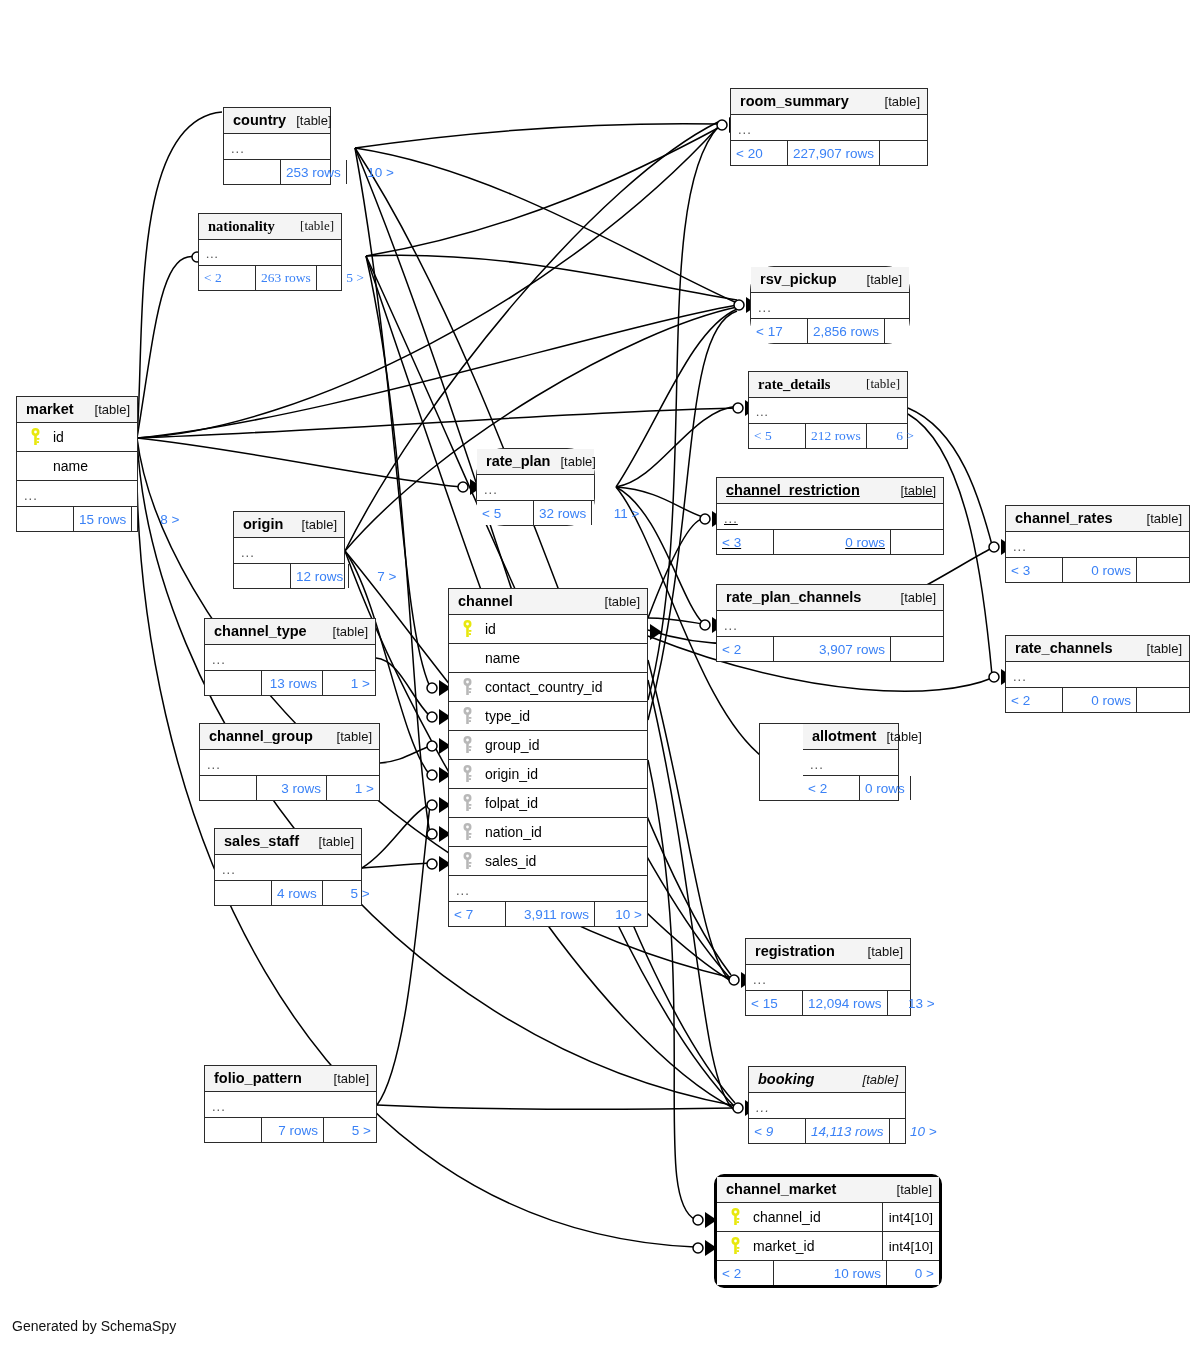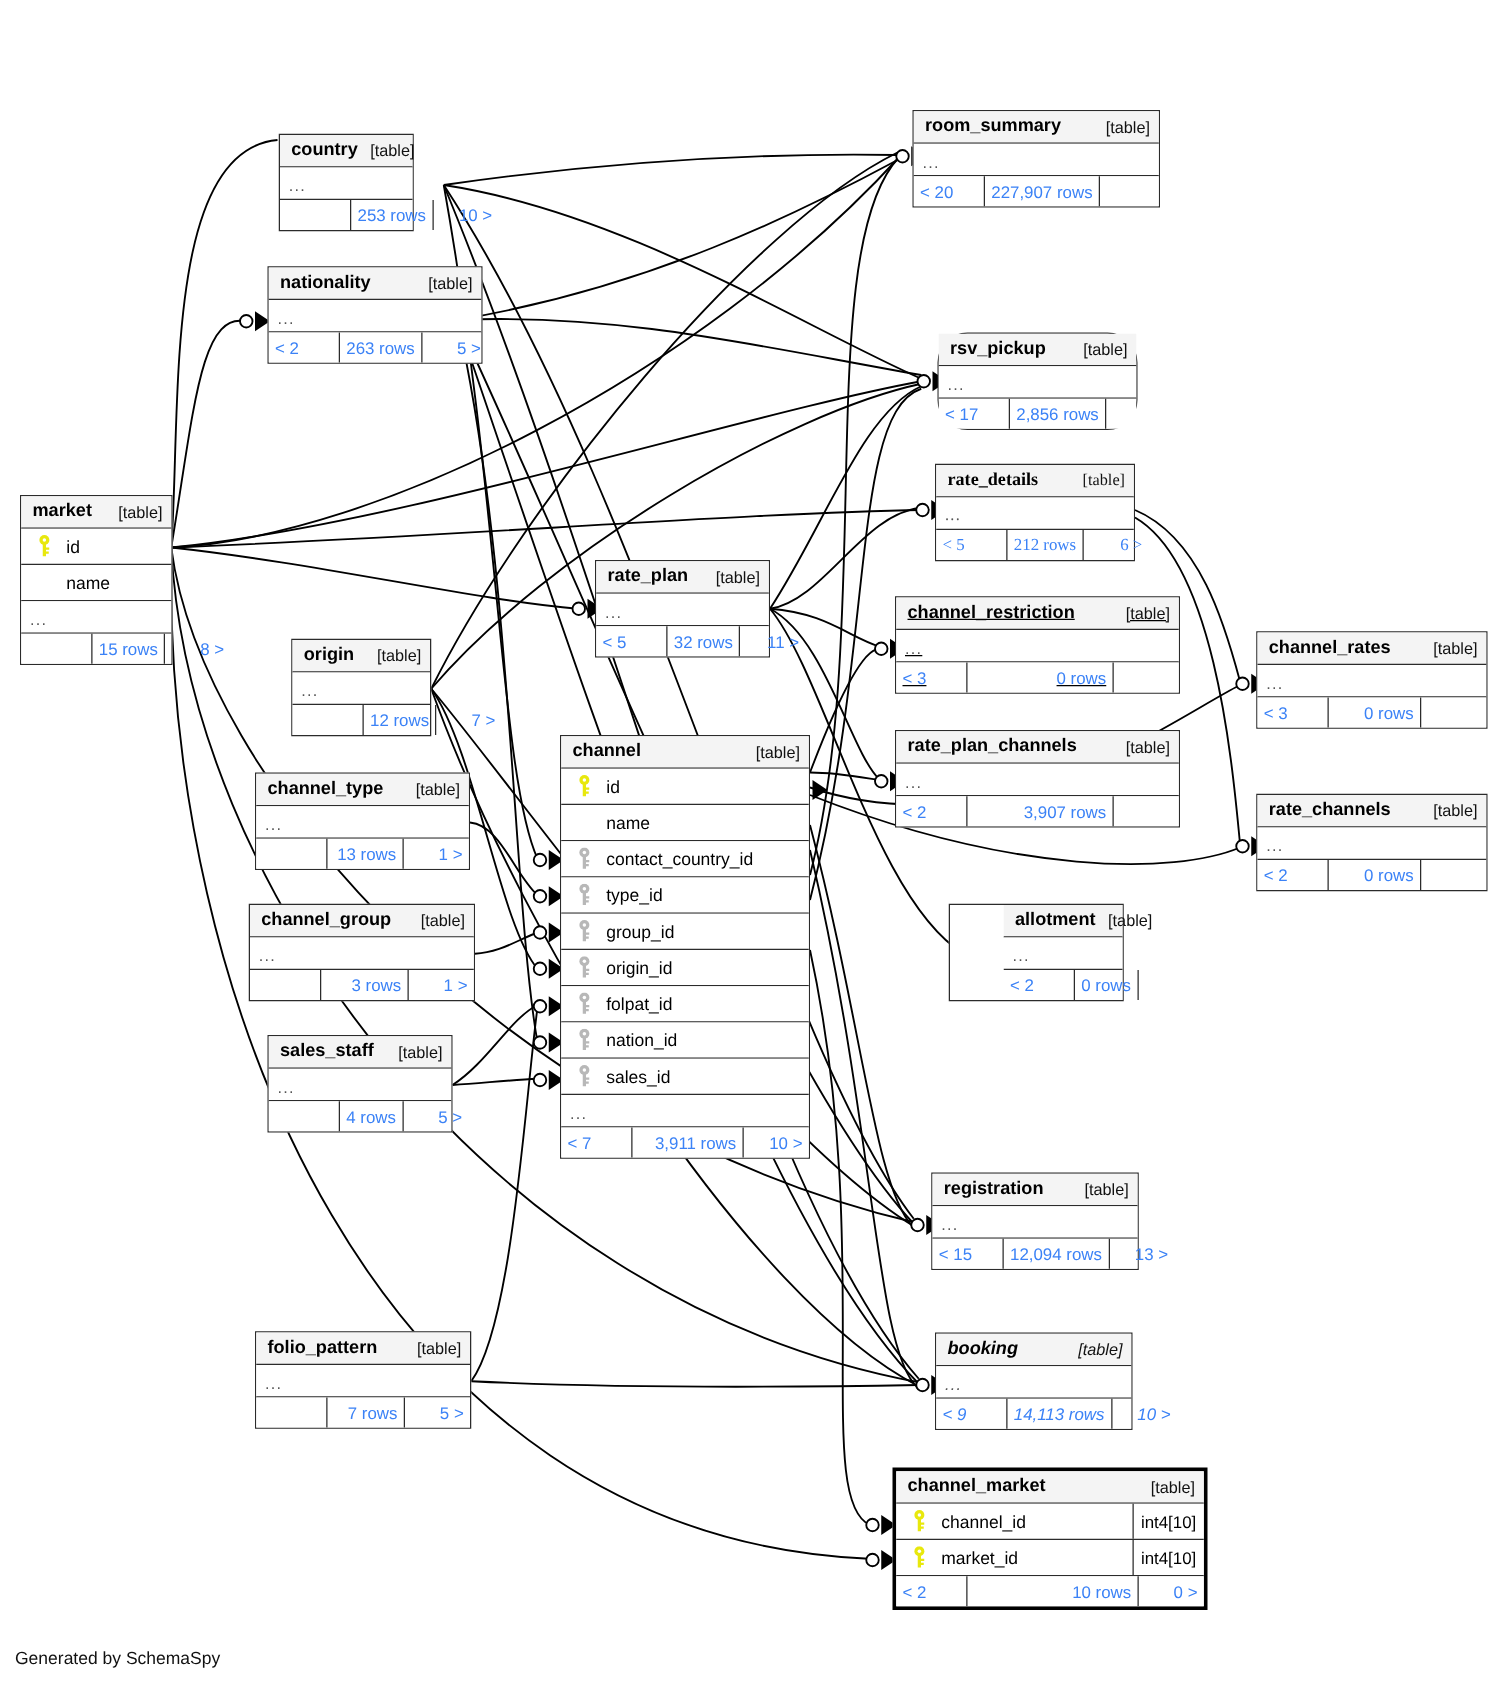--- a/index.html
+++ b/index.html
@@ -260,21 +260,21 @@
         <span class="tname">country</span>
         <span class="ttag">[table]</span>
       </div>
       <div class="ellipsis-row">...</div>
       <div class="footer-row">
         <div class="fcell c-left" style="width:56px;flex:0 0 56px"></div>
         <div class="fcell c-mid" style="flex:1 1 auto">253 rows</div>
         <div class="fcell c-right" style="width:52px;flex:0 0 52px">10 &gt;</div>
       </div>
     </div>
-    <div class="table-node" style="left: 214px; top: 213px; width: 172px;">
+    <div class="table-node" style="left: 198px; top: 213px; width: 144px; font-family: Liberation Serif, serif;">
       <div class="thdr">
         <span class="tname">nationality</span>
         <span class="ttag">[table]</span>
       </div>
       <div class="ellipsis-row">...</div>
       <div class="footer-row">
         <div class="fcell c-left" style="width:56px;flex:0 0 56px">&lt; 2</div>
         <div class="fcell c-mid" style="flex:1 1 auto">263 rows</div>
         <div class="fcell c-right" style="width:52px;flex:0 0 52px">5 &gt;</div>
       </div>
@@ -360,21 +360,21 @@
         <span class="tname">folio_pattern</span>
         <span class="ttag">[table]</span>
       </div>
       <div class="ellipsis-row">...</div>
       <div class="footer-row">
         <div class="fcell c-left" style="width:56px;flex:0 0 56px"></div>
         <div class="fcell c-mid" style="flex:1 1 auto">7 rows</div>
         <div class="fcell c-right" style="width:52px;flex:0 0 52px">5 &gt;</div>
       </div>
     </div>
-    <div class="table-node" style="left: 476px; top: 448px; width: 140px;">
+    <div class="table-node" style="left: 476px; top: 448px; width: 119px; border-radius: 28px;">
       <div class="thdr">
         <span class="tname">rate_plan</span>
         <span class="ttag">[table]</span>
       </div>
       <div class="ellipsis-row">...</div>
       <div class="footer-row">
         <div class="fcell c-left" style="width:56px;flex:0 0 56px">&lt; 5</div>
         <div class="fcell c-mid" style="flex:1 1 auto">32 rows</div>
         <div class="fcell c-right" style="width:52px;flex:0 0 52px">11 &gt;</div>
       </div>
@@ -604,21 +604,21 @@
         <span class="tname">booking</span>
         <span class="ttag">[table]</span>
       </div>
       <div class="ellipsis-row">...</div>
       <div class="footer-row">
         <div class="fcell c-left" style="width:56px;flex:0 0 56px">&lt; 9</div>
         <div class="fcell c-mid" style="flex:1 1 auto">14,113 rows</div>
         <div class="fcell c-right" style="width:52px;flex:0 0 52px">10 &gt;</div>
       </div>
     </div>
-    <div class="table-node focal" style="left: 714px; top: 1174px; width: 252px;">
+    <div class="table-node focal" style="left: 714px; top: 1174px; width: 228px; border-radius: 10px;">
       <div class="thdr">
         <span class="tname">channel_market</span>
         <span class="ttag">[table]</span>
       </div>
       <div class="trow">
         <span class="keyslot">
           <svg class="keyicon" width="11" height="18" viewBox="0 0 11 18">
             <circle cx="5.5" cy="4" r="4" fill="#e8e80d"></circle>
             <circle cx="5.5" cy="4" r="1.4" fill="#fff"></circle>
             <rect x="4.2" y="7" width="2.6" height="10" fill="#e8e80d"></rect>

